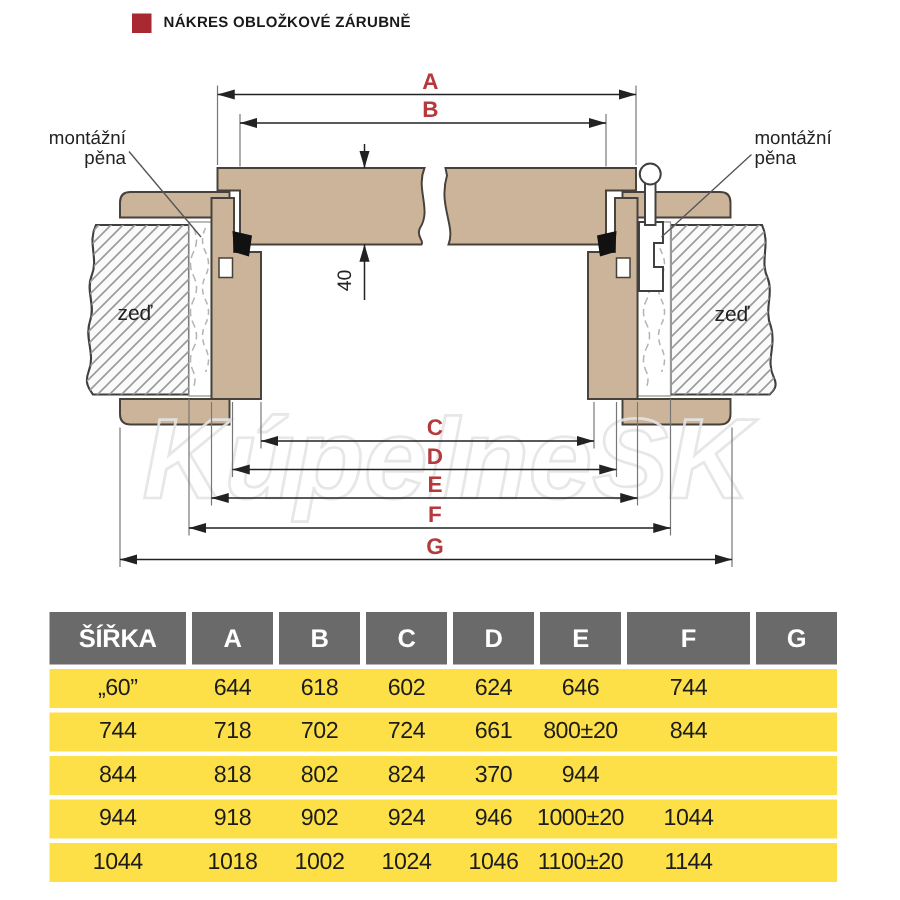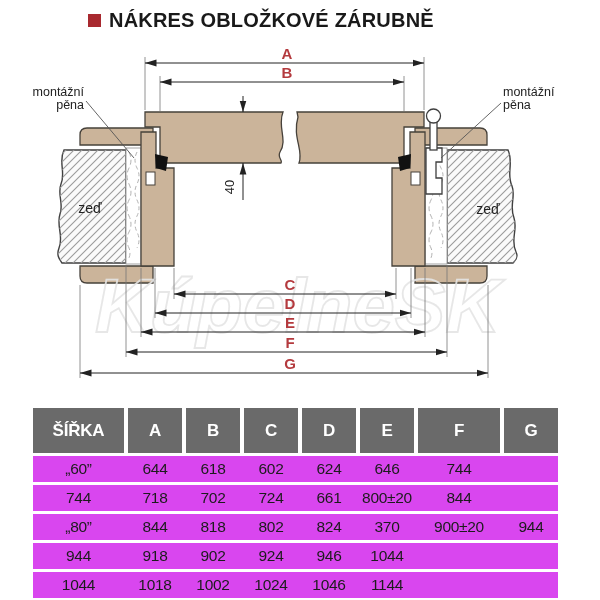--- a/index.html
+++ b/index.html
@@ -3,31 +3,31 @@
 <meta charset="utf-8">
 <style>
   html,body{margin:0;padding:0;}
   body{
     width:600px;height:600px;position:relative;background:#ffffff;
     font-family:"Liberation Sans", sans-serif;overflow:hidden;
   }
   
   .title-bar{position:absolute;left:88px;top:9px;display:flex;align-items:center;gap:8px;}
   .title-square{width:13px;height:13px;background:#a8292f;}
-  .title-text{font-size:20px;font-weight:bold;color:#191919;letter-spacing:.2px;white-space:nowrap;}
+  .title-text{font-size:10px;font-weight:bold;color:#191919;letter-spacing:.2px;white-space:nowrap;}
   
   .drawing{position:absolute;left:0;top:0;width:600px;height:404px;}
   
   .spec-table{position:absolute;left:33px;top:408px;width:525px;}
   .t-row{display:grid;grid-template-columns:91px 54px 54px 54px 54px 54px 82px 54px;column-gap:4px;}
   .t-head .cell{
-    height:45px;background:#6a6a6a;color:#ffffff;font-weight:bold;font-size:17px;
+    height:35px;background:#6a6a6a;color:#ffffff;font-weight:bold;font-size:17px;
     display:flex;align-items:center;justify-content:center;letter-spacing:-.2px;
   }
-  .t-body{margin-top:3px;height:26px;background:#d946ef;}
+  .t-body{margin-top:3px;height:26px;background:#fde047;}
   .t-body .cell{
     display:flex;align-items:center;justify-content:center;
     font-size:15.5px;color:#1c1c1c;letter-spacing:-.3px;
   }
 </style>
 </head>
 <body>
 
 <svg class="drawing" viewBox="0 0 600 404" xmlns="http://www.w3.org/2000/svg">
   <defs>
@@ -179,40 +179,40 @@
     <div class="cell">744</div>
     <div class="cell">718</div>
     <div class="cell">702</div>
     <div class="cell">724</div>
     <div class="cell">661</div>
     <div class="cell">800±20</div>
     <div class="cell">844</div>
   </div>
 
   <div class="t-row t-body">
-    <div class="cell">„80”</div>
     <div class="cell">844</div>
     <div class="cell">818</div>
     <div class="cell">802</div>
     <div class="cell">824</div>
     <div class="cell">370</div>
-    <div class="cell">900±20</div>
     <div class="cell">944</div>
   </div>
 
   <div class="t-row t-body">
     <div class="cell">944</div>
     <div class="cell">918</div>
     <div class="cell">902</div>
     <div class="cell">924</div>
     <div class="cell">946</div>
+    <div class="cell">1000±20</div>
     <div class="cell">1044</div>
   </div>
 
   <div class="t-row t-body">
     <div class="cell">1044</div>
     <div class="cell">1018</div>
     <div class="cell">1002</div>
     <div class="cell">1024</div>
     <div class="cell">1046</div>
+    <div class="cell">1100±20</div>
     <div class="cell">1144</div>
   </div>
 </div>
 
 </body></html>

